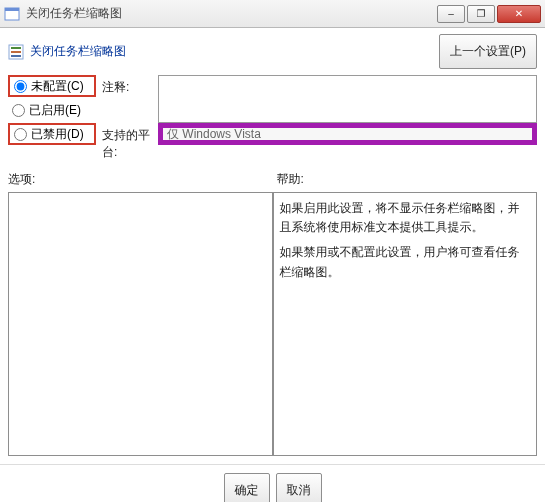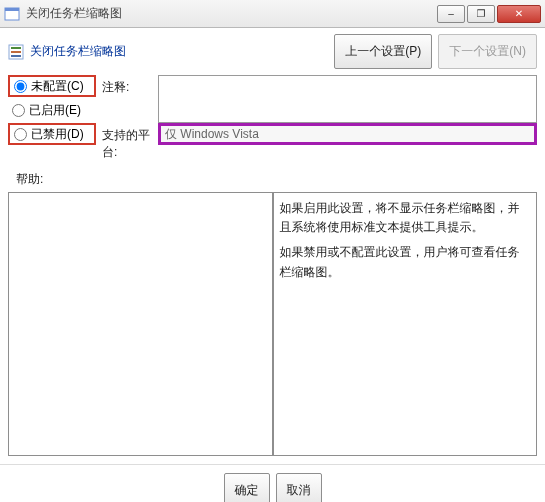--- a/index.html
+++ b/index.html
@@ -19,21 +19,21 @@
 .btn.disabled { color: #9a9a9a; border-color: #c0c0c0; background: #f2f2f2; }
 .config-area { display: flex; margin-top: 6px; justify-content: center; }
 .radio-col { width: 88px; }
 .radio-col .opt { display: flex; align-items: center; height: 22px; padding: 0 4px; margin-bottom: 2px; }
 .radio-col .opt input { margin-right: 4px; }
 .hl { border: 2px solid #d13a2a; }
 .field-col { flex: 1; margin-left: 6px; }
 .field-row { display: flex; align-items: flex-start; margin-bottom: 0; }
 .field-label { width: 56px; padding-top: 4px; color: #222; }
 .comment-box { flex: 1; height: 48px; border: 1px solid #9a9a9a; background: #fff; resize: none; font-family: inherit; font-size: 12px; padding: 2px; }
-.platform-box { flex: 1; height: 22px; border: 3px solid #a21caf; background: #f7f7f7; padding: 2px 4px; color: #666; display: flex; align-items: center; }
+.platform-box { flex: 1; height: 22px; border: 5px solid #a21caf; background: #f7f7f7; padding: 2px 4px; color: #666; display: flex; align-items: center; }
 .labels-row { display: flex; margin-top: 10px; }
 .labels-row .lab { flex: 1; color: #222; }
 .labels-row .lab.help { margin-left: 8px; }
 .panels { display: flex; gap: 0; margin-top: 4px; height: 264px; }
 .panel { flex: 1; border: 1px solid #8e8e8e; background: #fff; padding: 6px; overflow: auto; line-height: 1.6; color: #222; }
 .footer { display: flex; justify-content: center; gap: 6px; padding: 8px; border-top: 1px solid #ddd; }
 .spacer { height: 6px; }
 </style>
 </head>
 <body>
@@ -59,21 +59,20 @@
       <svg viewBox="0 0 16 16">
           <rect x="1" y="1" width="14" height="14" fill="#fff" stroke="#8aa8d8"></rect>
           <rect x="3" y="3" width="10" height="2" fill="#4b8a3a"></rect>
           <rect x="3" y="7" width="10" height="2" fill="#c06a3a"></rect>
           <rect x="3" y="11" width="10" height="2" fill="#4b6ea8"></rect>
         </svg>
     </span>
     <span class="policy-title">关闭任务栏缩略图</span>
     <div class="nav-btns">
       <button class="btn">上一个设置(P)</button>
-      <button class="btn disabled">下一个设置(N)</button>
     </div>
   </div>
 
   <div class="config-area">
     <div class="radio-col">
       <label class="opt hl">
         <input type="radio" name="st" checked="" style="">
         <span>未配置(C)</span>
       </label>
       <label class="opt">
@@ -92,20 +91,21 @@
         <textarea class="comment-box" style=""></textarea>
       </div>
       <div class="field-row">
         <span class="field-label">支持的平台:</span>
         <div class="platform-box">仅 Windows Vista</div>
       </div>
     </div>
   </div>
 
   <div class="labels-row">
+    <span class="lab">选项:</span>
     <span class="lab help">帮助:</span>
   </div>
 
   <div class="panels">
     <div class="panel"></div>
     <div class="panel">
       <p>如果启用此设置，将不显示任务栏缩略图，并且系统将使用标准文本提供工具提示。</p>
       <div class="spacer"></div>
       <p>如果禁用或不配置此设置，用户将可查看任务栏缩略图。</p>
     </div>

